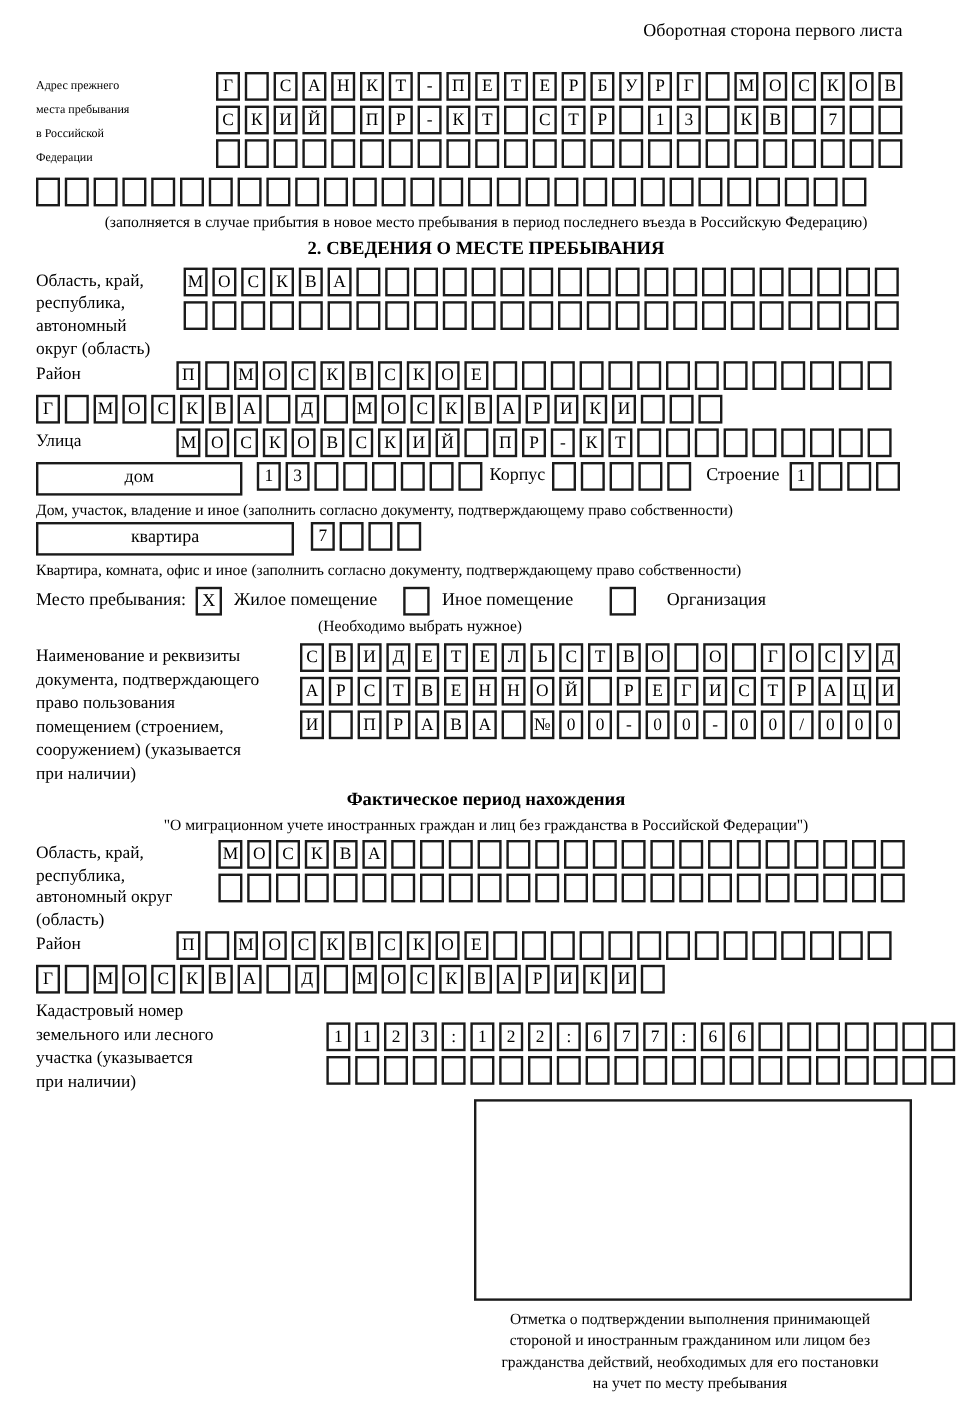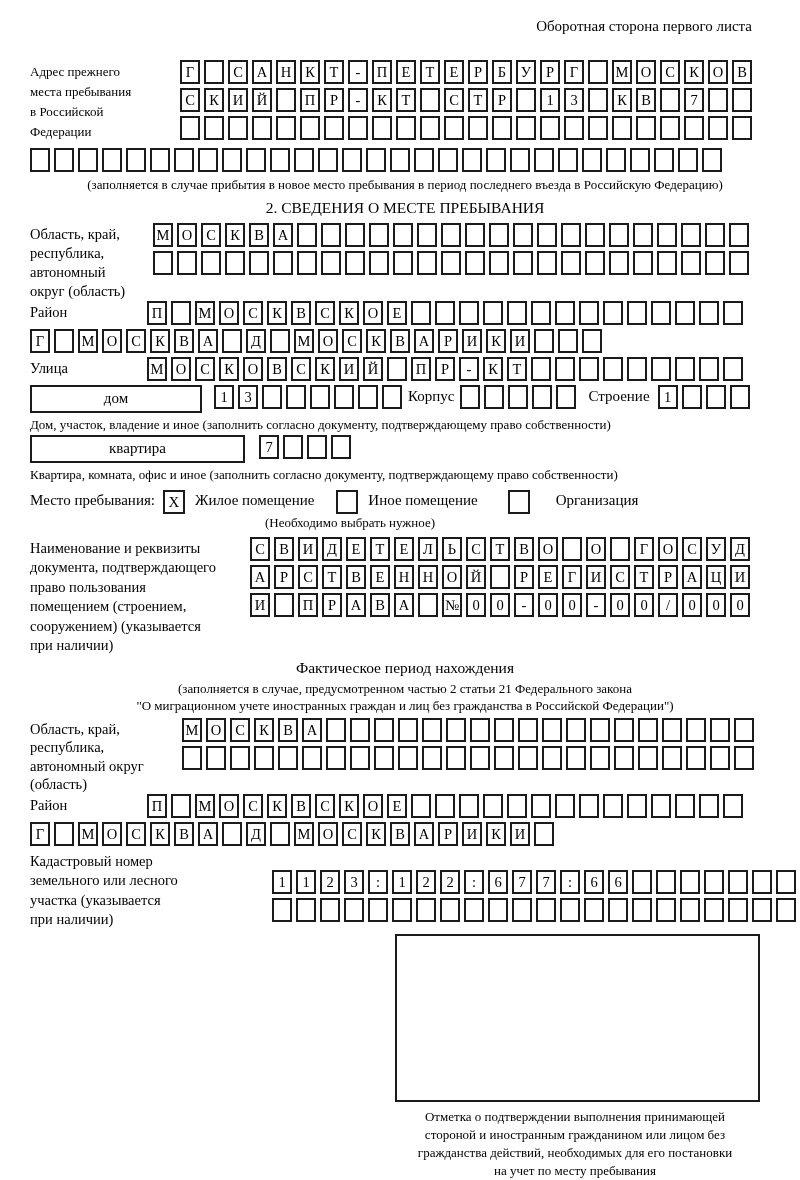--- a/index.html
+++ b/index.html
@@ -31,21 +31,21 @@
     display: inline-block; height: 28px; border: 2px solid #1b1b1b;
     text-align: center; line-height: 22px; font-size: 15px; vertical-align: top;
   }
   .checkbox {
     display: inline-block; width: 22px; height: 24px;
     border: 2px solid #1b1b1b; text-align: center; line-height: 20px;
     font-size: 15px; vertical-align: middle; margin: 0 10px 0 8px;
   }
   .note { font-size: 13px; line-height: 17px; }
   .note-center { text-align: center; }
-  .title { text-align: center; font-weight: normal; font-size: 15.5px; line-height: 20px; }
+  .title { text-align: center; font-weight: bold; font-size: 15.5px; line-height: 20px; }
 
   
   .lbl-s1      { width: 150px; }
   .lbl-region  { width: 123px; }
   .lbl-district{ width: 117px; }
   .lbl-city    { width: 150px; }
   .lbl-street  { width: 117px; }
   .lbl-doc     { width: 220px; }
   .lbl-fregion { width: 152px; }
   .lbl-fcity   { width: 198px; }
@@ -70,21 +70,21 @@
   }
   .notes-law { text-align: center; font-size: 13px; line-height: 17px; }
   .offset-top { margin-top: 20px; padding-left: 44px; }
 </style>
 </head>
 <body>
 
 <div class="hdr-right">Оборотная сторона первого листа</div>
 
 <div class="field mt24">
-  <div class="field-label lbl-s1" style="font-size:13px;line-height:20px;">Адрес прежнего
+  <div class="field-label lbl-s1" style="font-size:10px;line-height:20px;">Адрес прежнего
 места пребывания
 в Российской
 Федерации</div>
   <div class="rows">
     <div class="boxrow"><span class="cbox">Г</span><span class="cbox"></span><span class="cbox">С</span><span class="cbox">А</span><span class="cbox">Н</span><span class="cbox">К</span><span class="cbox">Т</span><span class="cbox">-</span><span class="cbox">П</span><span class="cbox">Е</span><span class="cbox">Т</span><span class="cbox">Е</span><span class="cbox">Р</span><span class="cbox">Б</span><span class="cbox">У</span><span class="cbox">Р</span><span class="cbox">Г</span><span class="cbox"></span><span class="cbox">М</span><span class="cbox">О</span><span class="cbox">С</span><span class="cbox">К</span><span class="cbox">О</span><span class="cbox">В</span></div>
     <div class="boxrow"><span class="cbox">С</span><span class="cbox">К</span><span class="cbox">И</span><span class="cbox">Й</span><span class="cbox"></span><span class="cbox">П</span><span class="cbox">Р</span><span class="cbox">-</span><span class="cbox">К</span><span class="cbox">Т</span><span class="cbox"></span><span class="cbox">С</span><span class="cbox">Т</span><span class="cbox">Р</span><span class="cbox"></span><span class="cbox">1</span><span class="cbox">3</span><span class="cbox"></span><span class="cbox">К</span><span class="cbox">В</span><span class="cbox"></span><span class="cbox">7</span><span class="cbox"></span><span class="cbox"></span></div>
     <div class="boxrow"><span class="cbox"></span><span class="cbox"></span><span class="cbox"></span><span class="cbox"></span><span class="cbox"></span><span class="cbox"></span><span class="cbox"></span><span class="cbox"></span><span class="cbox"></span><span class="cbox"></span><span class="cbox"></span><span class="cbox"></span><span class="cbox"></span><span class="cbox"></span><span class="cbox"></span><span class="cbox"></span><span class="cbox"></span><span class="cbox"></span><span class="cbox"></span><span class="cbox"></span><span class="cbox"></span><span class="cbox"></span><span class="cbox"></span><span class="cbox"></span></div>
   </div>
 </div>
 <div class="boxrow mt4"><span class="cbox"></span><span class="cbox"></span><span class="cbox"></span><span class="cbox"></span><span class="cbox"></span><span class="cbox"></span><span class="cbox"></span><span class="cbox"></span><span class="cbox"></span><span class="cbox"></span><span class="cbox"></span><span class="cbox"></span><span class="cbox"></span><span class="cbox"></span><span class="cbox"></span><span class="cbox"></span><span class="cbox"></span><span class="cbox"></span><span class="cbox"></span><span class="cbox"></span><span class="cbox"></span><span class="cbox"></span><span class="cbox"></span><span class="cbox"></span><span class="cbox"></span><span class="cbox"></span><span class="cbox"></span><span class="cbox"></span><span class="cbox"></span></div>
@@ -147,21 +147,20 @@
 при наличии)</div>
   <div class="rows">
     <div class="boxrow"><span class="cbox">С</span><span class="cbox">В</span><span class="cbox">И</span><span class="cbox">Д</span><span class="cbox">Е</span><span class="cbox">Т</span><span class="cbox">Е</span><span class="cbox">Л</span><span class="cbox">Ь</span><span class="cbox">С</span><span class="cbox">Т</span><span class="cbox">В</span><span class="cbox">О</span><span class="cbox"></span><span class="cbox">О</span><span class="cbox"></span><span class="cbox">Г</span><span class="cbox">О</span><span class="cbox">С</span><span class="cbox">У</span><span class="cbox">Д</span></div>
     <div class="boxrow"><span class="cbox">А</span><span class="cbox">Р</span><span class="cbox">С</span><span class="cbox">Т</span><span class="cbox">В</span><span class="cbox">Е</span><span class="cbox">Н</span><span class="cbox">Н</span><span class="cbox">О</span><span class="cbox">Й</span><span class="cbox"></span><span class="cbox">Р</span><span class="cbox">Е</span><span class="cbox">Г</span><span class="cbox">И</span><span class="cbox">С</span><span class="cbox">Т</span><span class="cbox">Р</span><span class="cbox">А</span><span class="cbox">Ц</span><span class="cbox">И</span></div>
     <div class="boxrow"><span class="cbox">И</span><span class="cbox"></span><span class="cbox">П</span><span class="cbox">Р</span><span class="cbox">А</span><span class="cbox">В</span><span class="cbox">А</span><span class="cbox"></span><span class="cbox">№</span><span class="cbox">0</span><span class="cbox">0</span><span class="cbox">-</span><span class="cbox">0</span><span class="cbox">0</span><span class="cbox">-</span><span class="cbox">0</span><span class="cbox">0</span><span class="cbox">/</span><span class="cbox">0</span><span class="cbox">0</span><span class="cbox">0</span></div>
   </div>
 </div>
 
 <div class="title mt2">Фактическое период нахождения</div>
 <div class="notes-law mt2">
-  <div>(заполняется в случае, предусмотренном частью 2 статьи 21 Федерального закона</div>
   <div>"О миграционном учете иностранных граждан и лиц без гражданства в Российской Федерации")</div>
 </div>
 
 <div class="field mt4">
   <div class="field-label lbl-fregion" style="line-height:18.5px;">Область, край,
 республика,
 автономный округ
 (область)</div>
   <div class="rows">
     <div class="boxrow"><span class="cbox">М</span><span class="cbox">О</span><span class="cbox">С</span><span class="cbox">К</span><span class="cbox">В</span><span class="cbox">А</span><span class="cbox"></span><span class="cbox"></span><span class="cbox"></span><span class="cbox"></span><span class="cbox"></span><span class="cbox"></span><span class="cbox"></span><span class="cbox"></span><span class="cbox"></span><span class="cbox"></span><span class="cbox"></span><span class="cbox"></span><span class="cbox"></span><span class="cbox"></span><span class="cbox"></span><span class="cbox"></span><span class="cbox"></span><span class="cbox"></span></div>

